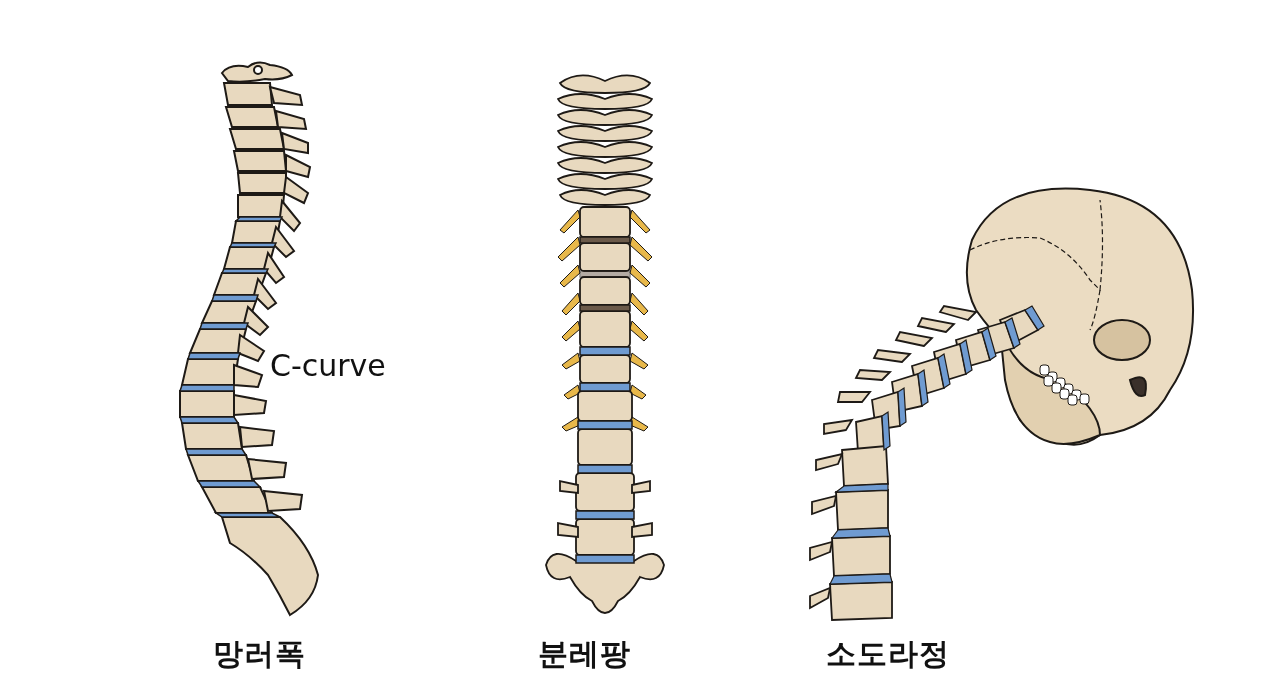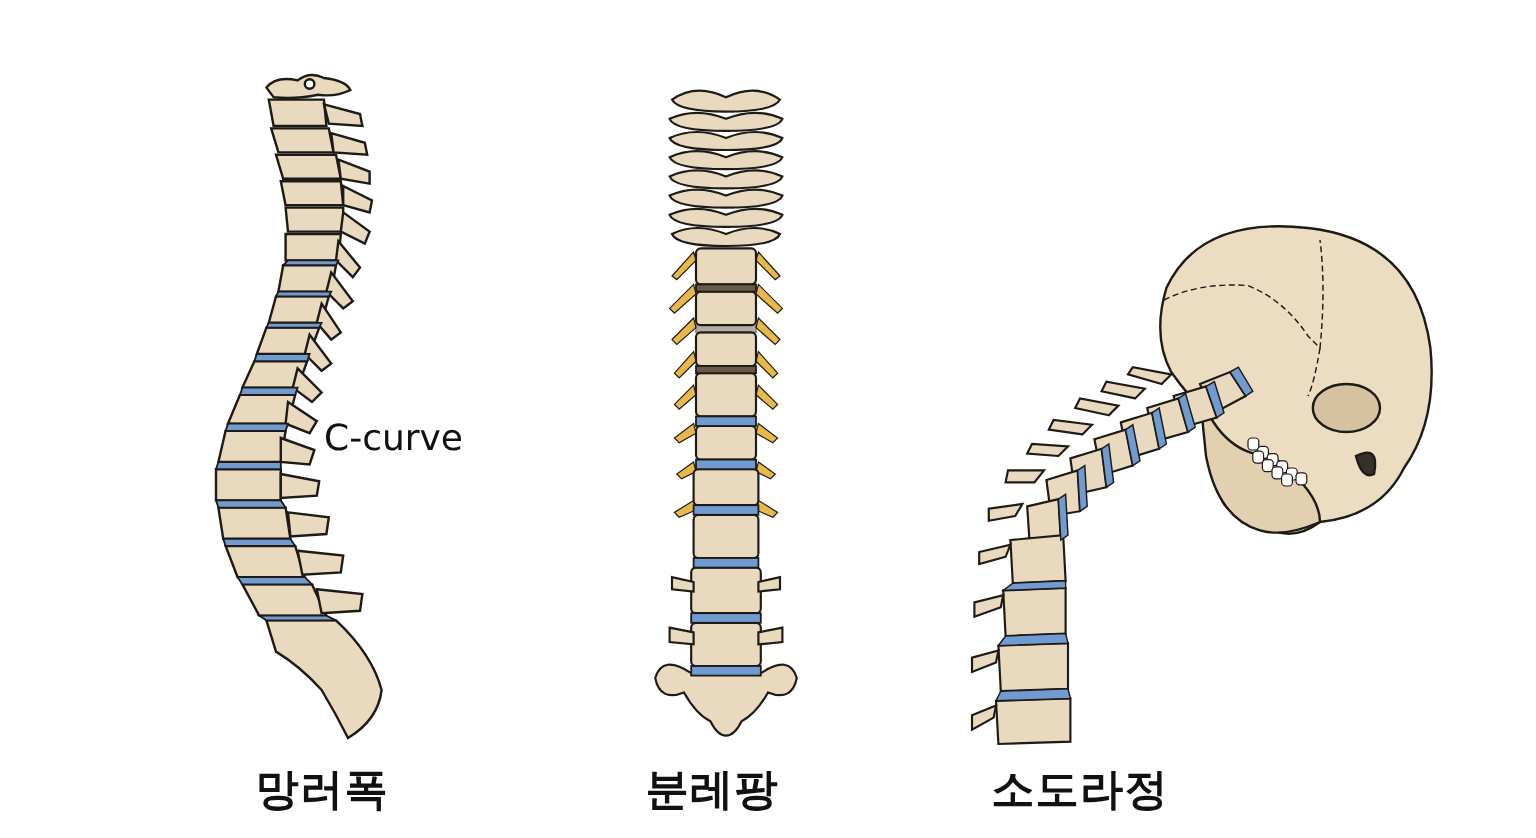--- a/index.html
+++ b/index.html
@@ -1,18 +1,18 @@
 <!DOCTYPE html>
 <html><head>
 <meta charset="utf-8">
 <style>
   html,body{margin:0;padding:0;background:#ffffff;}
   body{width:1280px;height:698px;position:relative;overflow:hidden;font-family:"DejaVu Sans",sans-serif;}
   .figure{position:absolute;}
-  .label{position:absolute;font-family:"DejaVu Sans",sans-serif;font-size:36px;font-weight:bold;color:#111111;letter-spacing:1px;white-space:nowrap;}
+  .label{position:absolute;font-family:"DejaVu Sans",sans-serif;font-size:30px;font-weight:bold;color:#111111;letter-spacing:1px;white-space:nowrap;}
   .annot{position:absolute;font-family:"DejaVu Sans",sans-serif;font-size:30px;color:#111111;white-space:nowrap;text-align:center;}
   svg{position:absolute;left:0;top:0;}
 </style>
 </head>
 <body>
 
 <div class="figure" style="left:140px;top:55px;width:200px;height:570px;">
   <svg width="200" height="570" viewBox="0 0 200 570">
     <g stroke="#1e1a16" stroke-width="2" fill="#e8d9bf">
 

